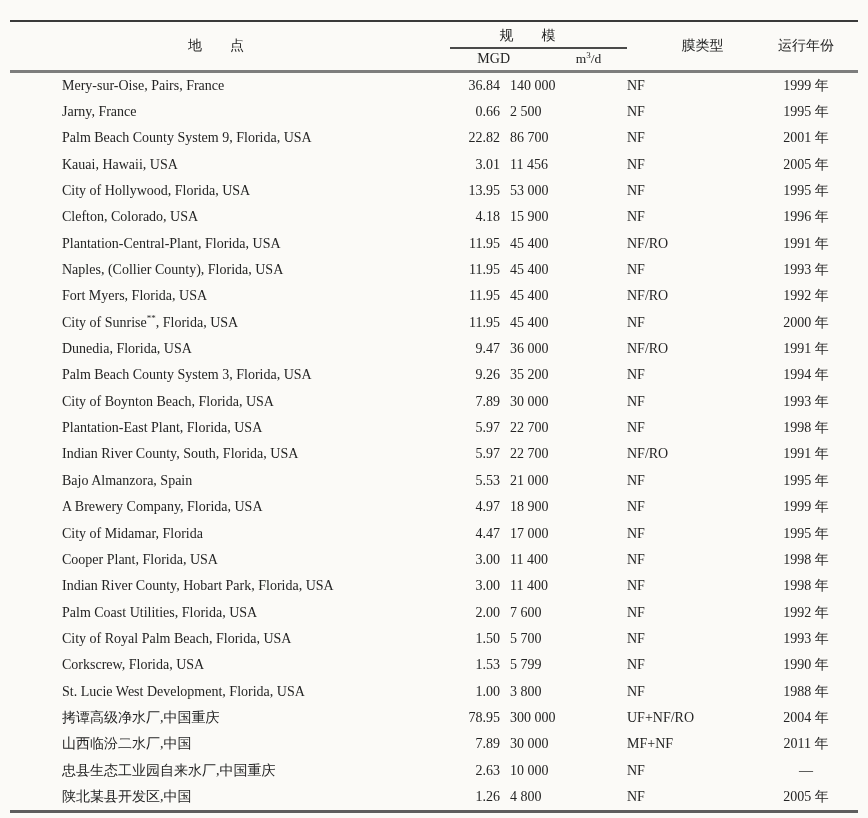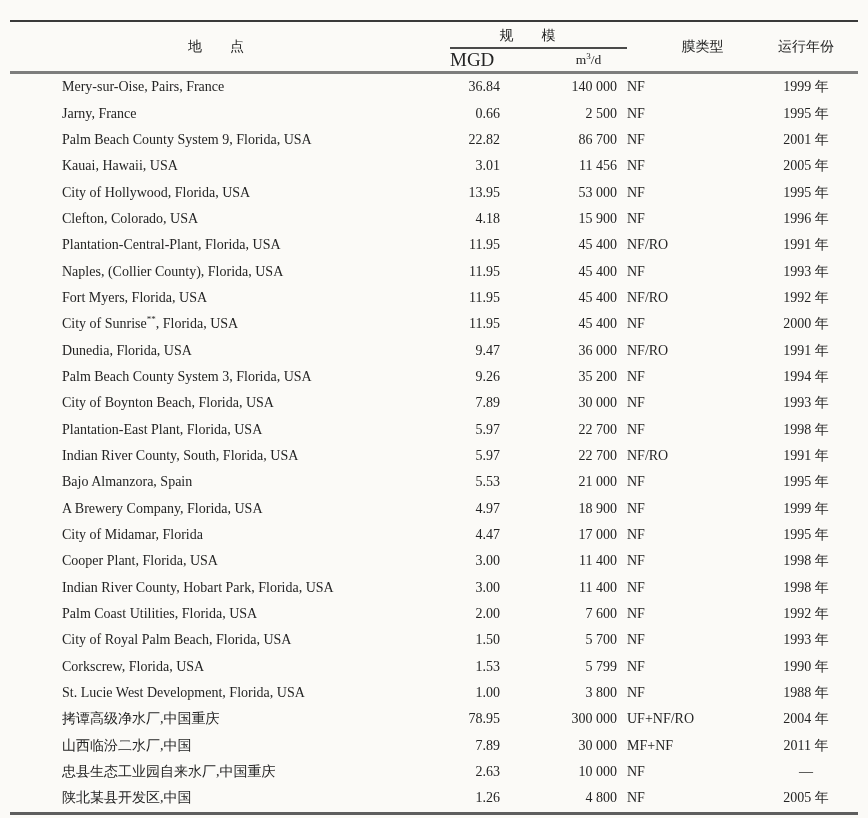--- a/index.html
+++ b/index.html
@@ -26,24 +26,24 @@
   thead tr.h1{height:28px;}
   thead tr.h2{height:22px;}
   tbody td{height:26.35px;}
   
   th.c-loc{text-align:center;padding-right:28px;vertical-align:middle;}
   td.c-loc{text-align:left;padding-left:52px;}
   th.c-scale{text-align:center;padding-right:22px;position:relative;vertical-align:middle;}
   th.c-scale::after{
     content:"";position:absolute;left:-22px;right:-23px;bottom:0;height:2px;background:#4a4a4a;
   }
-  th.c-mgd{text-align:left;font-size:19px;vertical-align:middle;}
+  th.c-mgd{text-align:right;font-size:14px;vertical-align:middle;}
   th.c-m3d{text-align:center;padding-left:40px;font-size:13.5px;vertical-align:middle;}
   td.c-mgd{text-align:right;padding-right:10px;}
-  td.c-m3d{text-align:right;padding-right:10px;}
+  td.c-m3d{padding-right:10px;}
   th.c-mem,td.c-mem{vertical-align:middle;}
   th.c-year{text-align:center;padding-right:30px;vertical-align:middle;}
   td.c-year{text-align:center;padding-right:24px;}
   sup{font-size:9px;line-height:0;}
 </style>
 </head>
 <body>
 
 <div class="page">
   <table class="plants">

